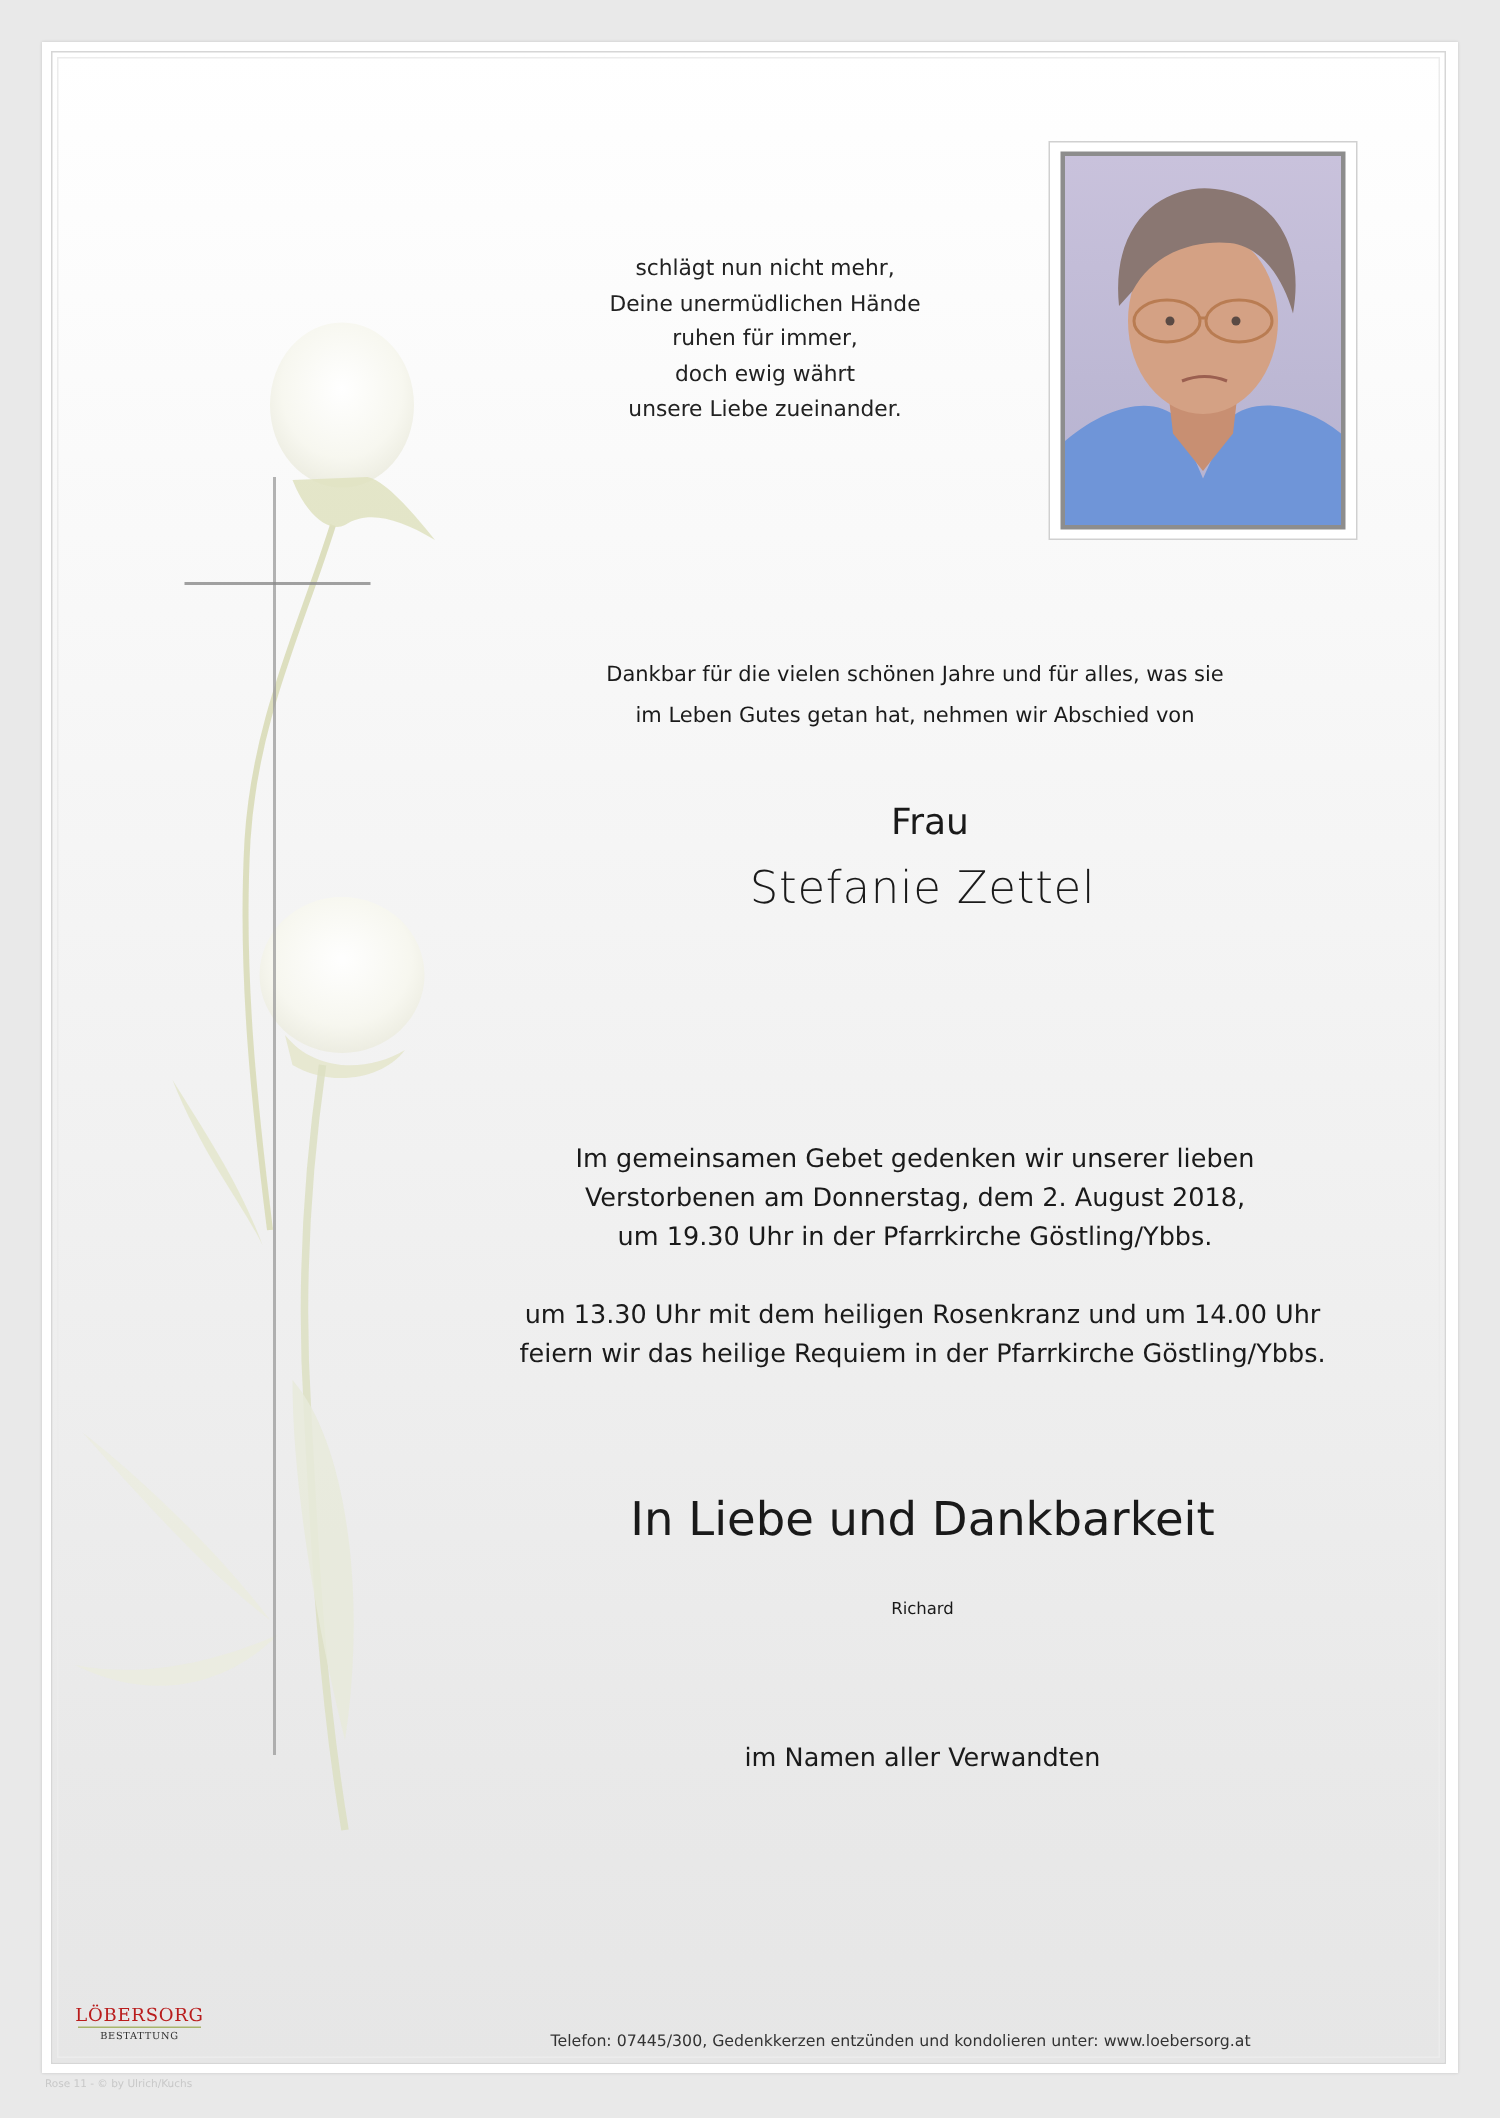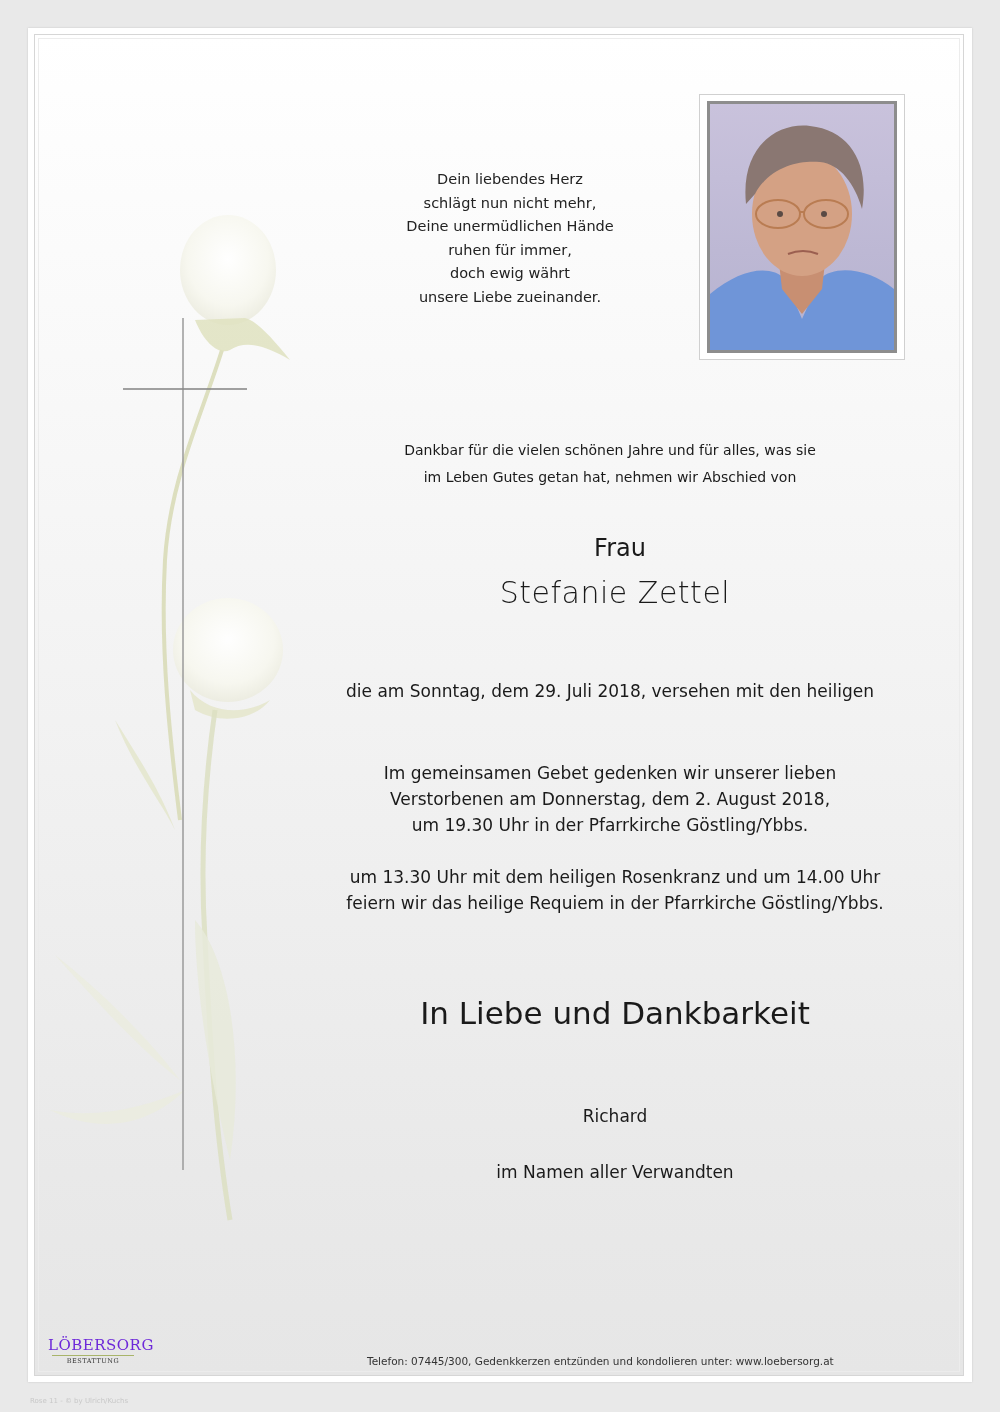--- a/index.html
+++ b/index.html
@@ -43,28 +43,28 @@
     background: linear-gradient(to bottom, #c9c2dc 0%, #bdb8d4 60%, #b5b2d0 100%);
   }
   .intro { left: 340px; width: 540px; top: 437px; font-size: 14px; line-height: 27px; }
   .salutation { left: 430px; width: 380px; top: 534px; font-size: 24px; }
   .fullname { left: 400px; width: 430px; top: 575px; font-size: 30px; letter-spacing: 0.5px; font-weight: 300; }
   .para { font-size: 17px; line-height: 26px; }
   .p1 { left: 320px; width: 580px; top: 678px; }
   .p2 { left: 330px; width: 560px; top: 760px; }
   .p3 { left: 320px; width: 590px; top: 864px; }
   .closing { left: 400px; width: 430px; top: 995px; font-size: 31px; }
-  .signer { left: 500px; width: 230px; top: 1066px; font-size: 17px; margin-top: 40px; }
+  .signer { left: 500px; width: 230px; top: 1066px; font-size: 11px; }
   .relatives { left: 440px; width: 350px; top: 1118px; font-size: 17px; margin-top: 44px; }
   .footer-contact { position: absolute; left: 367px; top: 1355px; font-size: 10.5px; color: #333; }
   .logo { position: absolute; left: 48px; top: 1336px; width: 90px; text-align: center; }
-  .logo-main { font-family: "DejaVu Serif", serif; font-size: 15px; color: #6d28d9; letter-spacing: 0.5px; display: block; }
+  .logo-main { font-family: "DejaVu Serif", serif; font-size: 12px; color: #b91c1c; letter-spacing: 0.5px; display: block; }
   .logo-line { height: 1px; background: #a8b46a; margin: 1px 4px; }
   .logo-sub { font-family: "DejaVu Serif", serif; font-size: 6.5px; color: #333; letter-spacing: 0.5px; display: block; }
-  .credit { position: absolute; left: 30px; top: 1385px; font-size: 7px; color: #c8c8c8; margin-top: 12px; }
+  .credit { position: absolute; left: 30px; top: 1385px; font-size: 7px; color: #c8c8c8; }
 </style>
 </head>
 <body>
 
 <div class="outer-card"></div>
 <div class="inner-frame"></div>
 
 <svg class="rose-art" viewBox="40 200 300 1100" xmlns="http://www.w3.org/2000/svg">
   <defs>
     <radialGradient id="petal" cx="50%" cy="40%" r="60%">
@@ -87,21 +87,20 @@
   <path d="M115 720 C 140 760, 160 790, 175 830 C 160 800, 135 770, 115 720 Z" fill="#e4e6cc" opacity="0.85"></path>
   <path d="M195 920 C 230 960, 245 1060, 230 1160 C 215 1100, 195 1000, 195 920 Z" fill="#e8eadb" opacity="0.85"></path>
   <path d="M55 955 C 100 990, 150 1040, 180 1080 C 140 1050, 95 1000, 55 955 Z" fill="#ebecdf" opacity="0.8"></path>
   <path d="M50 1110 C 100 1120, 150 1105, 185 1090 C 150 1125, 100 1135, 50 1110 Z" fill="#ebecdf" opacity="0.8"></path>
 </svg>
 
 <div class="cross-v"></div>
 <div class="cross-h"></div>
 
 <div class="center poem">
-  <div>Dein liebendes Herz</div>
   <div>schlägt nun nicht mehr,</div>
   <div>Deine unermüdlichen Hände</div>
   <div>ruhen für immer,</div>
   <div>doch ewig währt</div>
   <div>unsere Liebe zueinander.</div>
 </div>
 
 <div class="photo-frame">
   <div class="photo">
     <svg width="184" height="246" viewBox="0 0 184 246" xmlns="http://www.w3.org/2000/svg">
@@ -127,21 +126,20 @@
 
 <div class="center intro">
   <div>Dankbar für die vielen schönen Jahre und für alles, was sie</div>
   <div>im Leben Gutes getan hat, nehmen wir Abschied von</div>
 </div>
 
 <div class="center salutation">Frau</div>
 <div class="center fullname">Stefanie Zettel</div>
 
 <div class="center para p1">
-  <div>die am Sonntag, dem 29. Juli 2018, versehen mit den heiligen</div>
 </div>
 
 <div class="center para p2">
   <div>Im gemeinsamen Gebet gedenken wir unserer lieben</div>
   <div>Verstorbenen am Donnerstag, dem 2. August 2018,</div>
   <div>um 19.30 Uhr in der Pfarrkirche Göstling/Ybbs.</div>
 </div>
 
 <div class="center para p3">
   <div>um 13.30 Uhr mit dem heiligen Rosenkranz und um 14.00 Uhr</div>

